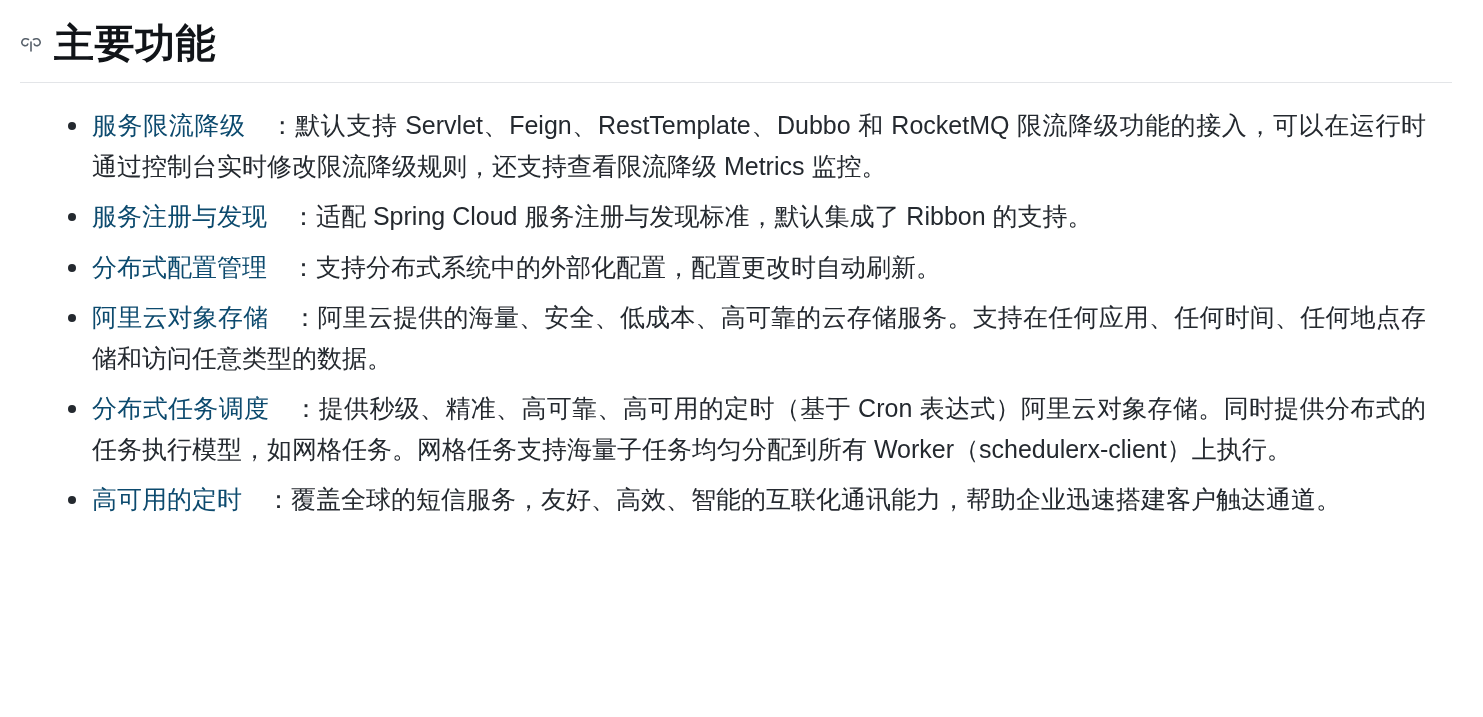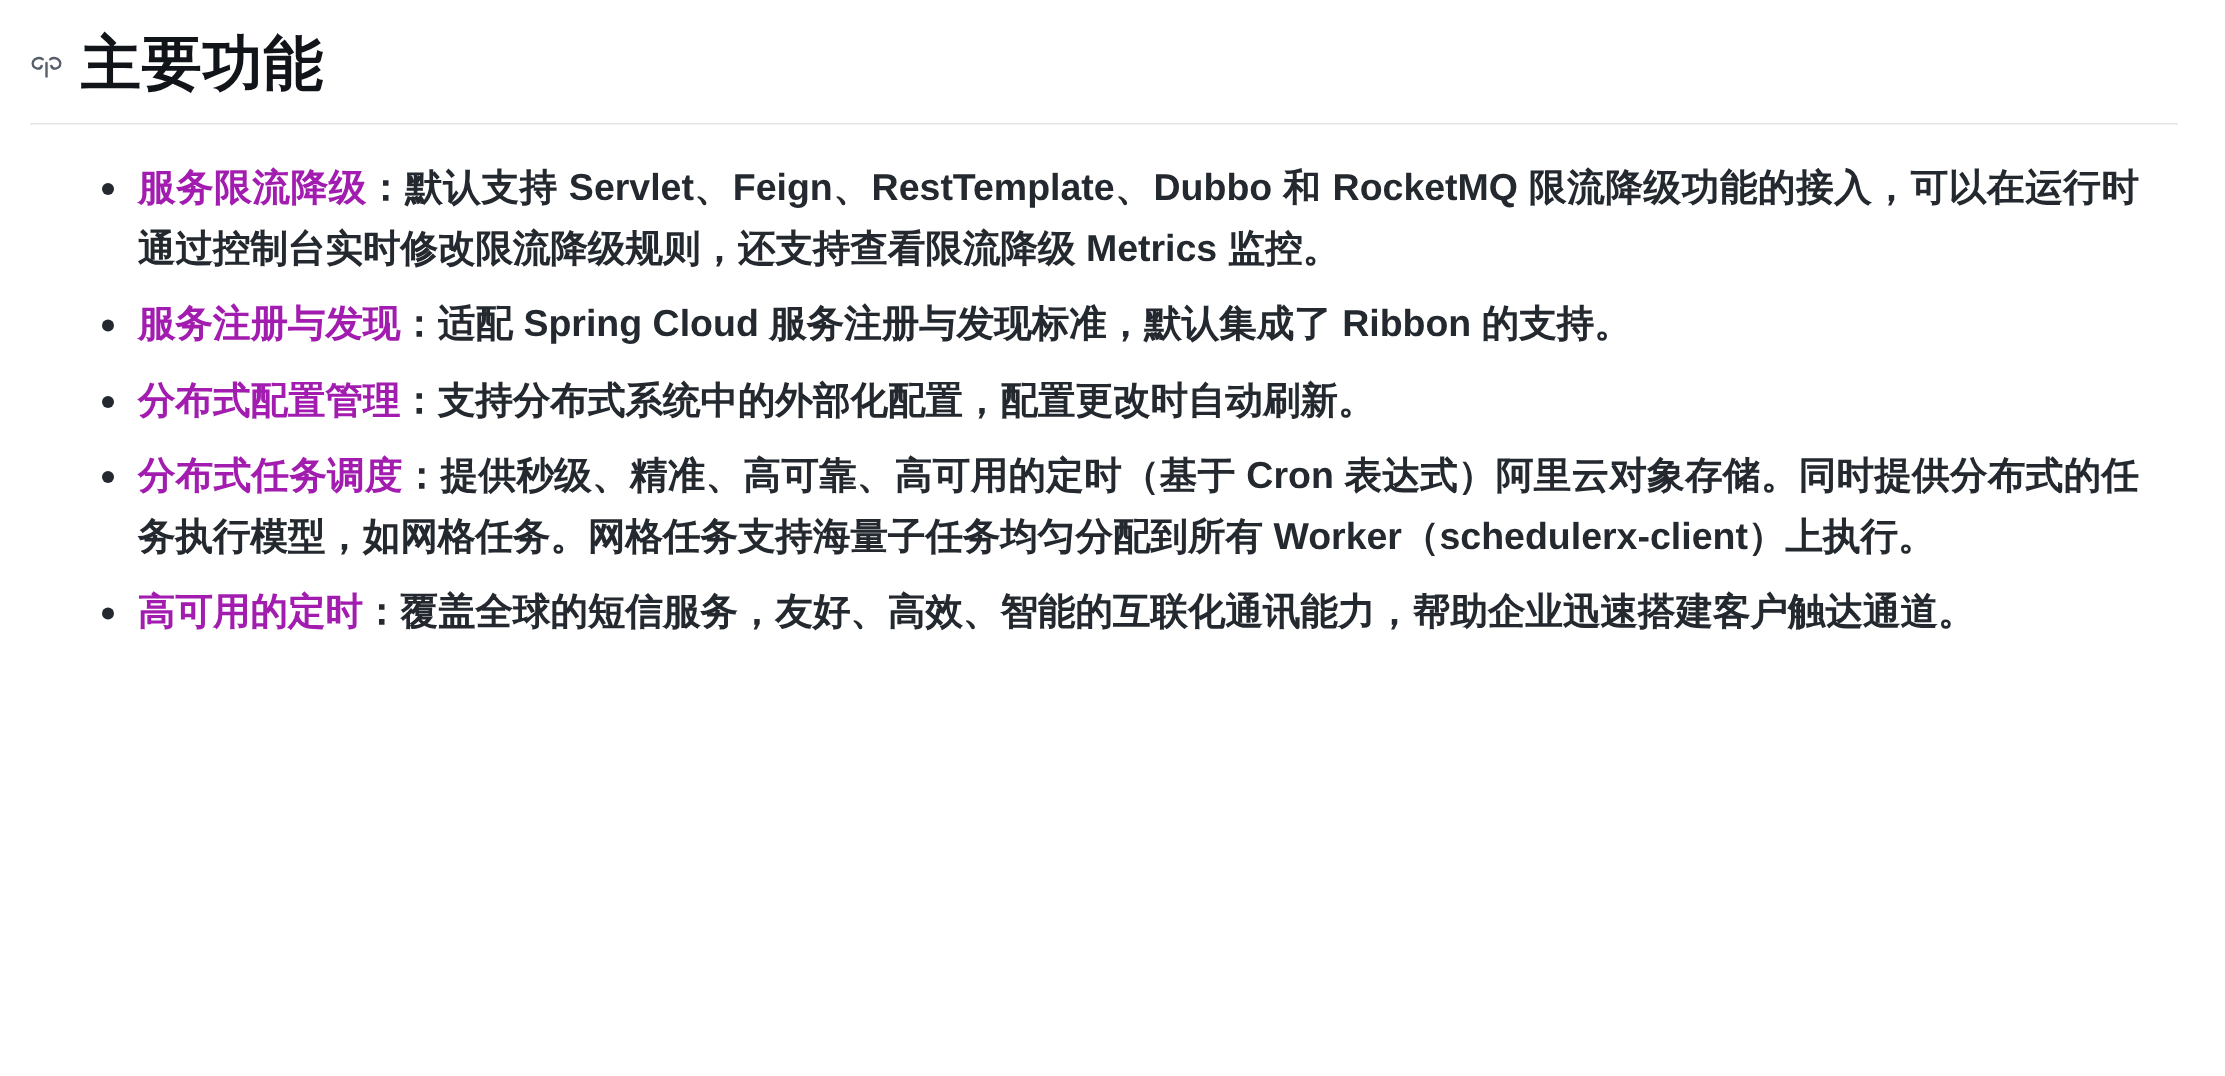--- a/index.html
+++ b/index.html
@@ -70,25 +70,26 @@
     content: "";
     position: absolute;
     left: -24px;
     top: 17px;
     width: 8px;
     height: 8px;
     border-radius: 50%;
     background: #24292f;
   }
   .term {
-    font-weight: bold;
-    color: #a21caf;
+    font-weight: normal;
+    color: #0c4a6e;
   }
   .desc {
-    font-weight: bold;
+    font-weight: normal;
+    margin-left: 24px;
   }
 </style>
 </head>
 <body>
 
 <div class="page">
 
   <div class="heading-row">
     <span class="anchor-icon">
       <svg width="24" height="24" viewBox="0 0 24 24" fill="none" stroke="currentColor" stroke-width="1.6" stroke-linecap="round">
@@ -105,20 +106,23 @@
     <li>
       <span class="term">服务限流降级</span><span class="desc">：默认支持 Servlet、Feign、RestTemplate、Dubbo 和 RocketMQ 限流降级功能的接入，可以在运行时通过控制台实时修改限流降级规则，还支持查看限流降级 Metrics 监控。</span>
     </li>
     <li>
       <span class="term">服务注册与发现</span><span class="desc">：适配 Spring Cloud 服务注册与发现标准，默认集成了 Ribbon 的支持。</span>
     </li>
     <li>
       <span class="term">分布式配置管理</span><span class="desc">：支持分布式系统中的外部化配置，配置更改时自动刷新。</span>
     </li>
     <li>
+      <span class="term">阿里云对象存储</span><span class="desc">：阿里云提供的海量、安全、低成本、高可靠的云存储服务。支持在任何应用、任何时间、任何地点存储和访问任意类型的数据。</span>
+    </li>
+    <li>
       <span class="term">分布式任务调度</span><span class="desc">：提供秒级、精准、高可靠、高可用的定时（基于 Cron 表达式）阿里云对象存储。同时提供分布式的任务执行模型，如网格任务。网格任务支持海量子任务均匀分配到所有 Worker（schedulerx-client）上执行。</span>
     </li>
     <li>
       <span class="term">高可用的定时</span><span class="desc">：覆盖全球的短信服务，友好、高效、智能的互联化通讯能力，帮助企业迅速搭建客户触达通道。</span>
     </li>
   </ul>
 
 </div>
 
 </body></html>

